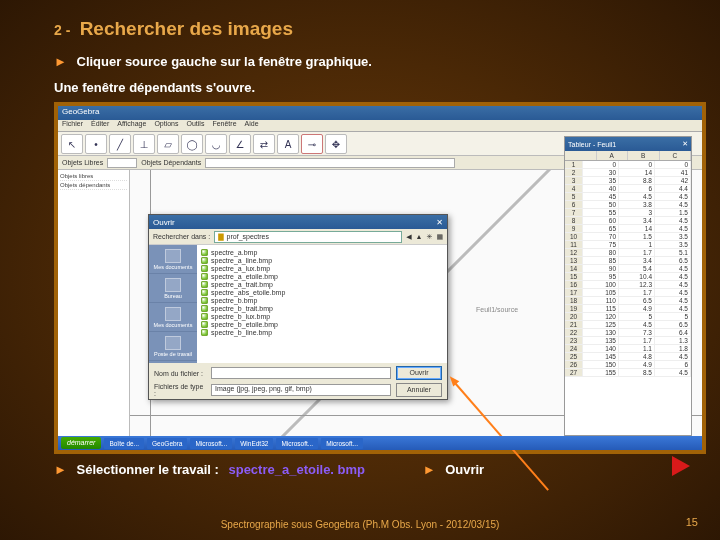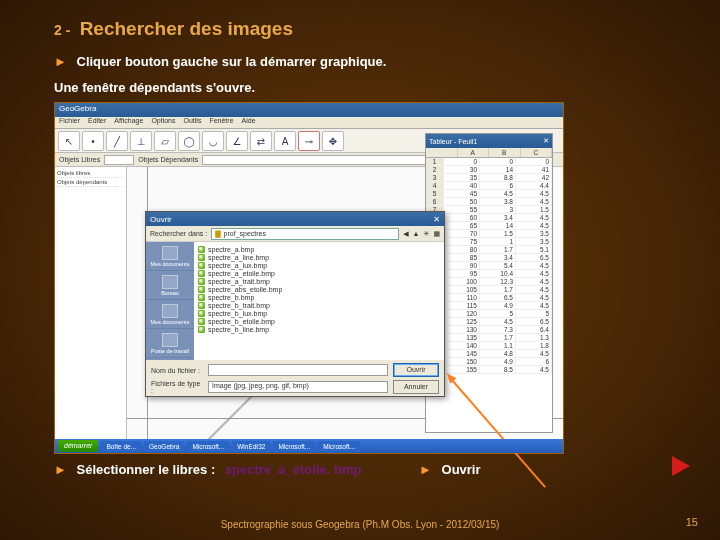--- a/index.html
+++ b/index.html
@@ -7,21 +7,21 @@
   body {
     background: radial-gradient(ellipse 900px 700px at 50% 50%, #6b3a0a 0%, #4a2806 30%, #281403 60%, #0a0500 100%);
     position: relative;
   }
   .title-row { position:absolute; left:54px; top:18px; color:#e8a84a; font-size:19px; font-weight:bold; }
   .title-row .num { font-size:14px; color:#e8a84a; margin-right:4px; }
   .bullet1 { position:absolute; left:54px; top:54px; color:#fff; font-size:13px; font-weight:bold; }
   .bullet2 { position:absolute; left:54px; top:80px; color:#fff; font-size:13px; font-weight:bold; }
   .arrow { color:#ff9933; margin-right:6px; }
 
-  .screenshot { position:absolute; left:54px; top:102px; width:510px; height:352px; background:#ece9d8; border:1px solid #a16207; font-size:7px; color:#333; }
+  .screenshot { position:absolute; left:54px; top:102px; width:652px; height:352px; background:#ece9d8; border:4px solid #a16207; font-size:7px; color:#333; }
 
   
   .winbar { height:14px; background:linear-gradient(#3a6ea5,#2a5a95); color:#fff; padding:1px 4px; font-size:8px; }
   
   .menubar { height:12px; background:#ece9d8; border-bottom:1px solid #aaa; padding:0 4px; font-size:7px; color:#333; }
   .menubar span { margin-right:8px; }
   
   .toolbar { height:24px; background:#f4f2e8; border-bottom:1px solid #bbb; display:flex; padding:2px 3px; gap:2px; }
   .toolbtn { width:22px; height:20px; background:#fff; border:1px solid #bbb; border-radius:2px; display:flex; align-items:center; justify-content:center; font-size:10px; color:#335; }
   .toolbtn.red { border-color:#c77; }
@@ -71,38 +71,38 @@
 
   
   .ptrline { position:absolute; left:397px; top:276px; width:142px; height:2px; background:#ff7f1a; transform-origin:left center; transform:rotate(49deg); }
   .ptrhead { position:absolute; left:390px; top:270px; width:0; height:0; border-right:10px solid #ff7f1a; border-top:4px solid transparent; border-bottom:4px solid transparent; transform:rotate(49deg); }
 
   .taskbar { position:absolute; left:0; right:0; bottom:0; height:14px; background:linear-gradient(#3a78d8,#255bb8); display:flex; align-items:center; padding:0 3px; gap:3px; }
   .taskbar .start { background:linear-gradient(#4a0,#280); color:#fff; padding:0 6px; height:12px; font-size:7px; border-radius:2px; line-height:12px; font-style:italic; }
   .taskbar .titem { background:#2a66c8; color:#fff; height:11px; padding:0 5px; font-size:6.5px; border-radius:1px; line-height:11px; }
 
   .bottomrow { position:absolute; left:54px; top:462px; color:#fff; font-size:13px; font-weight:bold; }
-  .bottomrow .fname { color:#701a75; margin:0 6px; }
+  .bottomrow .fname { color:#8b5cf6; margin:0 6px; }
   .bottomrow .ouv { display:inline-block; margin-left:48px; }
   .marker { position:absolute; right:30px; top:456px; width:0; height:0; border-left:18px solid #d81a1a; border-top:10px solid transparent; border-bottom:10px solid transparent; }
 
   .footer { position:absolute; left:0; right:0; bottom:10px; text-align:center; color:#e8a84a; font-size:10px; }
   .pagenum { position:absolute; right:22px; bottom:12px; color:#e8a84a; font-size:11px; }
 </style>
 </head>
 <body>
 
 <div class="title-row">
   <span class="num">2 -</span>
   <span>Rechercher des images</span>
 </div>
 
 <div class="bullet1">
   <span class="arrow">►</span>
-  <span>Cliquer bouton gauche sur la démarrer graphique.</span>
+  <span>Cliquer source gauche sur la fenêtre graphique.</span>
 </div>
 <div class="bullet2">
   <span>Une fenêtre dépendants s'ouvre.</span>
 </div>
 
 <div class="screenshot">
   <div class="winbar">GeoGebra</div>
   <div class="menubar">
     <span>Fichier</span><span>Éditer</span><span>Affichage</span><span>Options</span><span>Outils</span><span>Fenêtre</span><span>Aide</span>
   </div>
@@ -415,20 +415,20 @@
     <div class="titem">GeoGebra</div>
     <div class="titem">Microsoft...</div>
     <div class="titem">WinEdt32</div>
     <div class="titem">Microsoft...</div>
     <div class="titem">Microsoft...</div>
   </div>
 </div>
 
 <div class="bottomrow">
   <span class="arrow">►</span>
-  <span>Sélectionner le libres :</span>
+  <span>Sélectionner le travail :</span>
   <span class="fname">spectre_a_etoile. bmp</span>
   <span class="ouv"><span class="arrow">►</span> <span>Ouvrir</span></span>
 </div>
 <div class="marker"></div>
 
 <div class="footer">Spectrographie sous Geogebra (Ph.M Obs. Lyon - 2012/03/15)</div>
 <div class="pagenum">15</div>
 
 </body></html>

